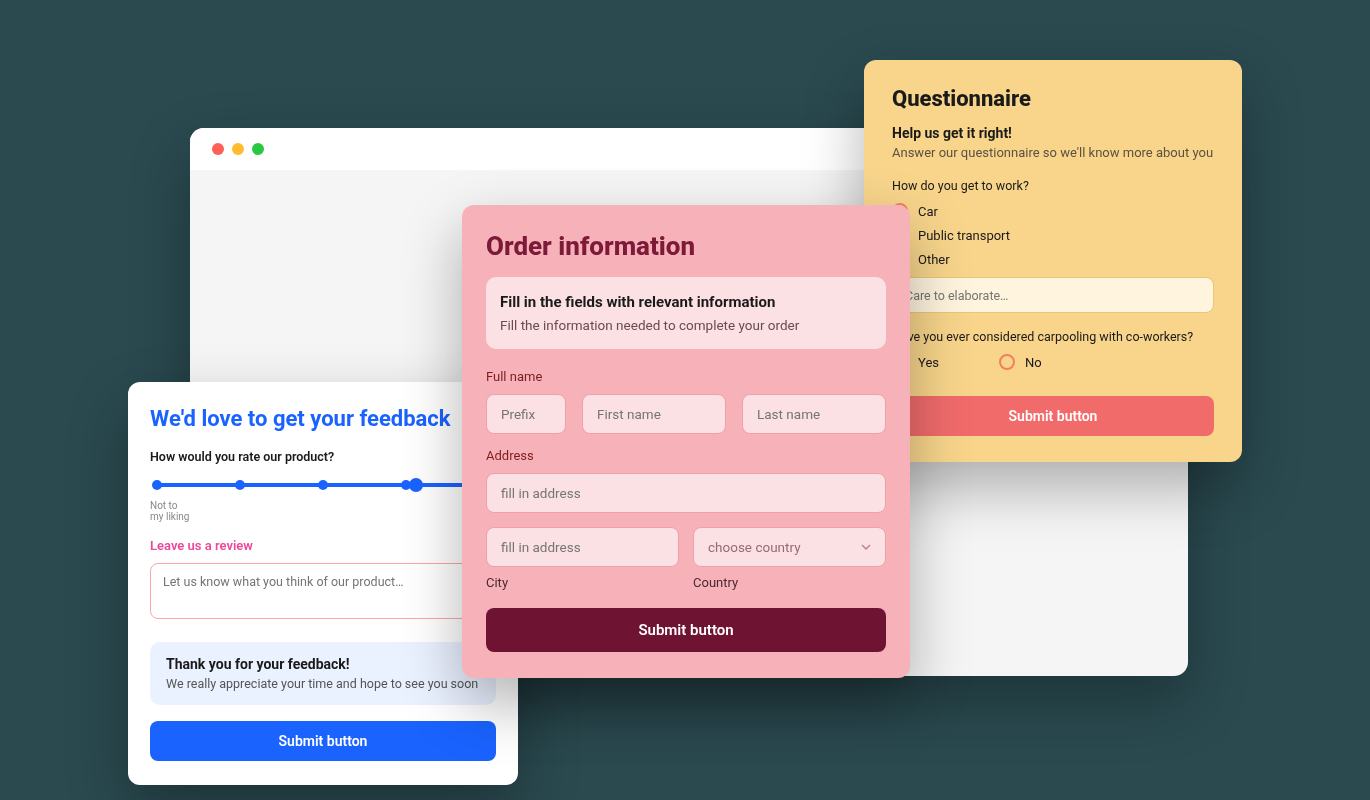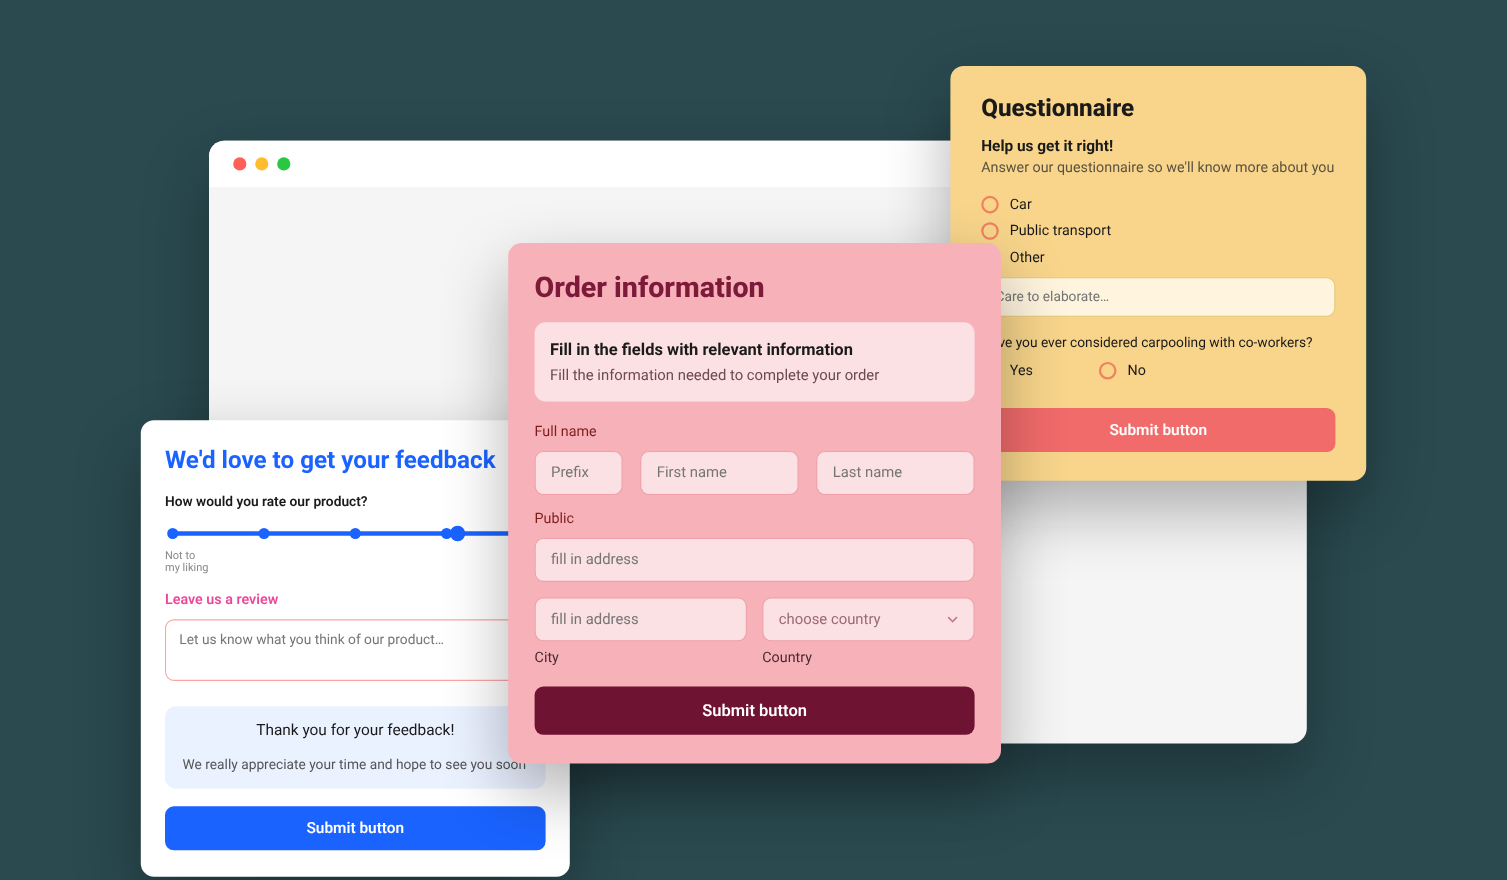--- a/index.html
+++ b/index.html
@@ -49,21 +49,21 @@
 .quest .q2 { font-size: 12.5px; color: #1a1a1a; margin-bottom: 10px; }
 .quest .yn { display: flex; gap: 30px; margin-bottom: 18px; }
 .quest .submit {
   width: 100%; height: 40px; background: #f16b6b; color: #fff;
   border: none; border-radius: 8px; font-size: 14px; font-weight: 600; cursor: pointer;
 }
 
 
 .order {
   position: absolute;
-  left: 462px; top: 221px;
+  left: 462px; top: 205px;
   width: 448px;
   background: #f7b2b9;
   border-radius: 12px;
   padding: 26px 24px;
   box-shadow: 0 25px 60px rgba(0,0,0,0.3);
   z-index: 5;
 }
 .order h2 { font-size: 26px; font-weight: 800; color: #7d1a3a; margin-bottom: 16px; }
 .order .box {
   background: #fce1e4; border-radius: 10px; padding: 16px 14px; margin-bottom: 20px;
@@ -105,21 +105,21 @@
 .feed .tick { position: absolute; top: 2px; width: 10px; height: 10px; background: #1a63ff; border-radius: 50%; transform: translateX(-5px); }
 .feed .thumb { position: absolute; top: 0; width: 14px; height: 14px; background: #1a63ff; border-radius: 50%; transform: translateX(-7px); }
 .feed .slabels { display: flex; justify-content: space-between; font-size: 10px; color: #888; margin-bottom: 16px; }
 .feed .q2 { font-size: 13px; font-weight: 600; color: #ec4899; margin-bottom: 10px; }
 .feed textarea {
   width: 100%; height: 56px; border: 1px solid #fca5a5; border-radius: 8px;
   padding: 10px 12px; font-size: 12.5px; color: #aaa; resize: none; font-family: inherit;
   margin-bottom: 19px;
 }
 .feed .tybox { background: #eaf1ff; border-radius: 10px; padding: 14px 16px; margin-bottom: 16px; }
-.feed .tybox .t { font-size: 14px; font-weight: 400; color: #1a1a1a; margin-bottom: 16px; text-align: center; }
+.feed .tybox .t { font-size: 14px; font-weight: 700; color: #1a1a1a; margin-bottom: 4px; }
 .feed .tybox .d { font-size: 12.5px; color: #555; }
 .feed .submit {
   width: 100%; height: 40px; background: #1a63ff; color: #fff;
   border: none; border-radius: 8px; font-size: 14px; font-weight: 600; cursor: pointer;
 }
 </style>
 </head>
 <body>
 
 <div class="browser">
@@ -127,20 +127,21 @@
     <div class="dot red"></div>
     <div class="dot yellow"></div>
     <div class="dot green"></div>
   </div>
 </div>
 
 <div class="quest">
   <h2>Questionnaire</h2>
   <div class="subt">Help us get it right!</div>
   <div class="desc">Answer our questionnaire so we'll know more about you</div>
+  <div class="q">How do you get to work?</div>
   <div class="radios">
     <div class="rrow">
       <span class="radio-circ"></span>
       <span>Car</span>
     </div>
     <div class="rrow">
       <span class="radio-circ"></span>
       <span>Public transport</span>
     </div>
     <div class="rrow">
@@ -168,21 +169,21 @@
   <div class="box">
     <div class="t">Fill in the fields with relevant information</div>
     <div class="d">Fill the information needed to complete your order</div>
   </div>
   <div class="lbl">Full name</div>
   <div class="row">
     <input class="prefix" placeholder="Prefix" style="">
     <input placeholder="First name" style="">
     <input placeholder="Last name" style="">
   </div>
-  <div class="lbl">Public</div>
+  <div class="lbl">Address</div>
   <div class="row">
     <input placeholder="fill in address" style="">
   </div>
   <div class="row2">
     <div class="col"><input placeholder="fill in address" style=""></div>
     <div class="col">
       <div class="sel">
         <span>choose country</span>
         <svg class="chev" viewBox="0 0 10 10">
             <path d="M1 3 L5 7 L9 3" stroke="#c08088" stroke-width="1.5" fill="none"></path>

